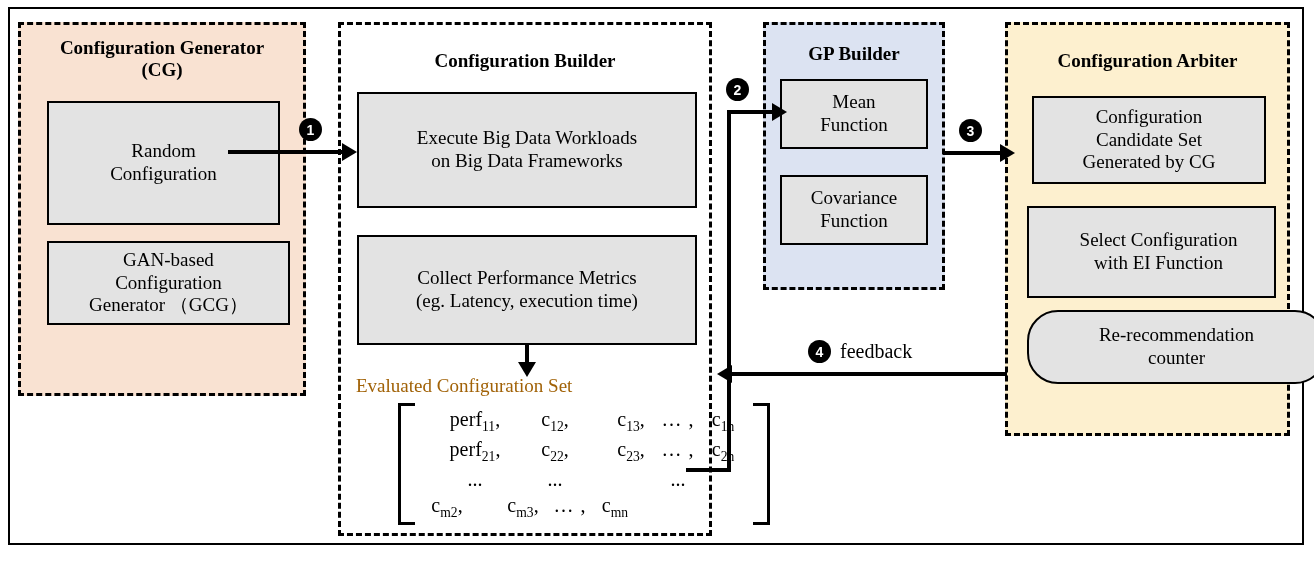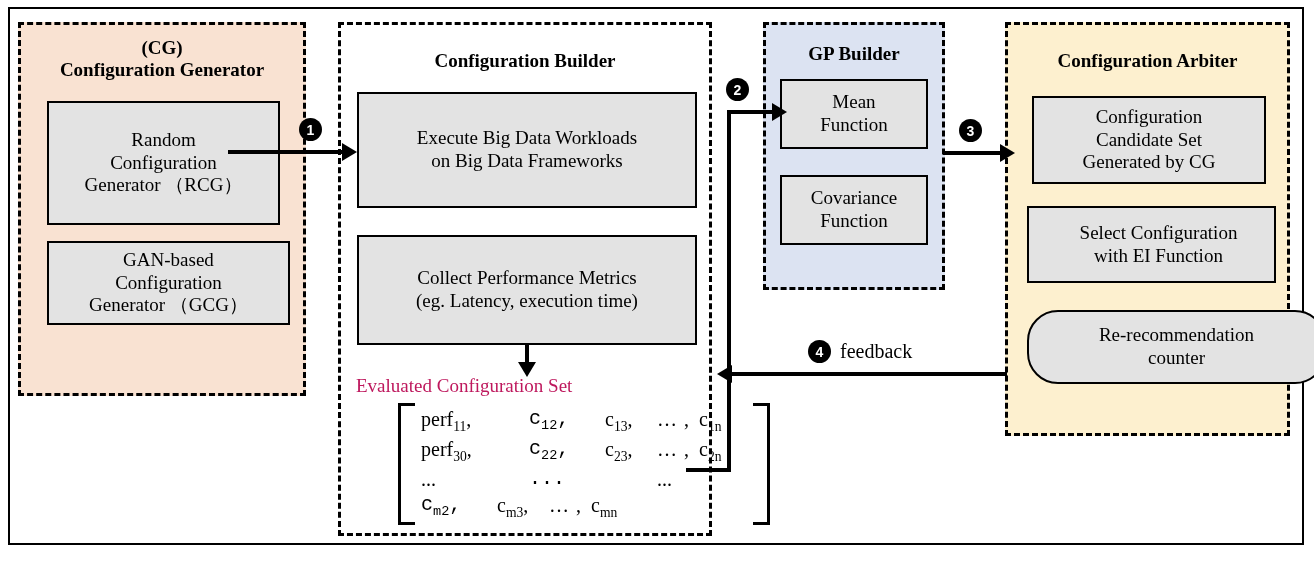--- a/index.html
+++ b/index.html
@@ -23,57 +23,56 @@
          font-family:"Liberation Sans",sans-serif;font-size:14px;font-weight:bold;
          display:flex;align-items:center;justify-content:center;line-height:1;}
 
   
   .hline{position:absolute;background:#000;height:4px;}
   .vline{position:absolute;background:#000;width:4px;}
   .arrow-r{position:absolute;width:0;height:0;border-top:9px solid transparent;border-bottom:9px solid transparent;border-left:15px solid #000;}
   .arrow-l{position:absolute;width:0;height:0;border-top:9px solid transparent;border-bottom:9px solid transparent;border-right:15px solid #000;}
   .arrow-d{position:absolute;width:0;height:0;border-left:9px solid transparent;border-right:9px solid transparent;border-top:15px solid #000;}
 
-  .plain-label{position:absolute;font-size:19px;color:#be185d;white-space:nowrap;}
+  .plain-label{position:absolute;font-size:19px;color:#a16207;white-space:nowrap;}
   .feedback-label{position:absolute;font-size:20px;color:#000;white-space:nowrap;}
 
   
   .matrix{position:absolute;display:flex;align-items:stretch;}
   .brk{width:14px;border-top:3px solid #000;border-bottom:3px solid #000;}
   .brk-l{border-left:3px solid #000;}
   .brk-r{border-right:3px solid #000;}
-  .mrows{padding:3px 6px;}
+  .mrows{padding:3px 6px;text-align:center;}
   .mrow{display:flex;font-size:20px;line-height:1.32;white-space:nowrap;color:#000;}
   .mc{display:inline-block;}
   .mc.c1{width:108px;}
-  .mc.c2{width:52px;font-family:Liberation Mono, monospace;}
+  .mc.c2{width:52px;}
   .mc.c3{width:52px;margin-left:24px;}
   .mc.c4{width:42px;}
   .mc.c5{width:48px;}
   sub{font-size:0.68em;}
   .ell{letter-spacing:1px;}
 </style>
 </head>
 <body>
 
 <div id="canvas">
 
   <div class="outer-frame"></div>
 
   <div class="panel" style="left:18px;top:22px;width:288px;height:374px;background:#f9e2d2;">
     <div class="panel-title" style="top:12px;">
+      <div>Configuration Generator</div>
       <div>(CG)</div>
-      <div>Configuration Generator</div>
     </div>
   </div>
   <div class="box" style="left:47px;top:101px;width:233px;height:124px;">
     <div>
       <div>Random</div>
       <div>Configuration</div>
-      <div>Generator （RCG）</div>
     </div>
   </div>
   <div class="box" style="left:47px;top:241px;width:243px;height:84px;">
     <div>
 
       <div>GAN-based</div>
       <div>Configuration</div>
       <div>Generator （GCG）</div>
     </div>
   </div>
@@ -105,21 +104,21 @@
     <div class="brk brk-l"></div>
     <div class="mrows">
       <div class="mrow">
         <span class="mc c1">perf<sub>11</sub>,</span>
           <span class="mc c2">c<sub>12</sub>,</span>
           <span class="mc c3">c<sub>13</sub>,</span>
           <span class="mc c4 ell">… ,</span>
           <span class="mc c5">c<sub>1n</sub></span>
       </div>
       <div class="mrow">
-        <span class="mc c1">perf<sub>30</sub>,</span>
+        <span class="mc c1">perf<sub>21</sub>,</span>
           <span class="mc c2">c<sub>22</sub>,</span>
           <span class="mc c3">c<sub>23</sub>,</span>
           <span class="mc c4 ell">… ,</span>
           <span class="mc c5">c<sub>2n</sub></span>
       </div>
       <div class="mrow">
         <span class="mc c1">...</span>
           <span class="mc c2">...</span>
           <span class="mc c3"></span>
           <span class="mc c4">...</span>
@@ -158,21 +157,21 @@
       <div>Configuration Arbiter</div>
     </div>
   </div>
   <div class="box" style="left:1032px;top:96px;width:234px;height:88px;">
     <div>
       <div>Configuration</div>
       <div>Candidate Set</div>
       <div>Generated by CG</div>
     </div>
   </div>
-  <div class="box" style="left:1027px;top:206px;width:249px;height:77px;padding-left:18px;">
+  <div class="box" style="left:1027px;top:206px;width:249px;height:92px;padding-left:18px;">
     <div>
       <div>Select Configuration</div>
       <div>with EI Function</div>
     </div>
   </div>
   <div class="box" style="left:1027px;top:310px;width:299px;height:74px;border-radius:31px;">
     <div>
       <div>Re-recommendation</div>
       <div>counter</div>
     </div>

